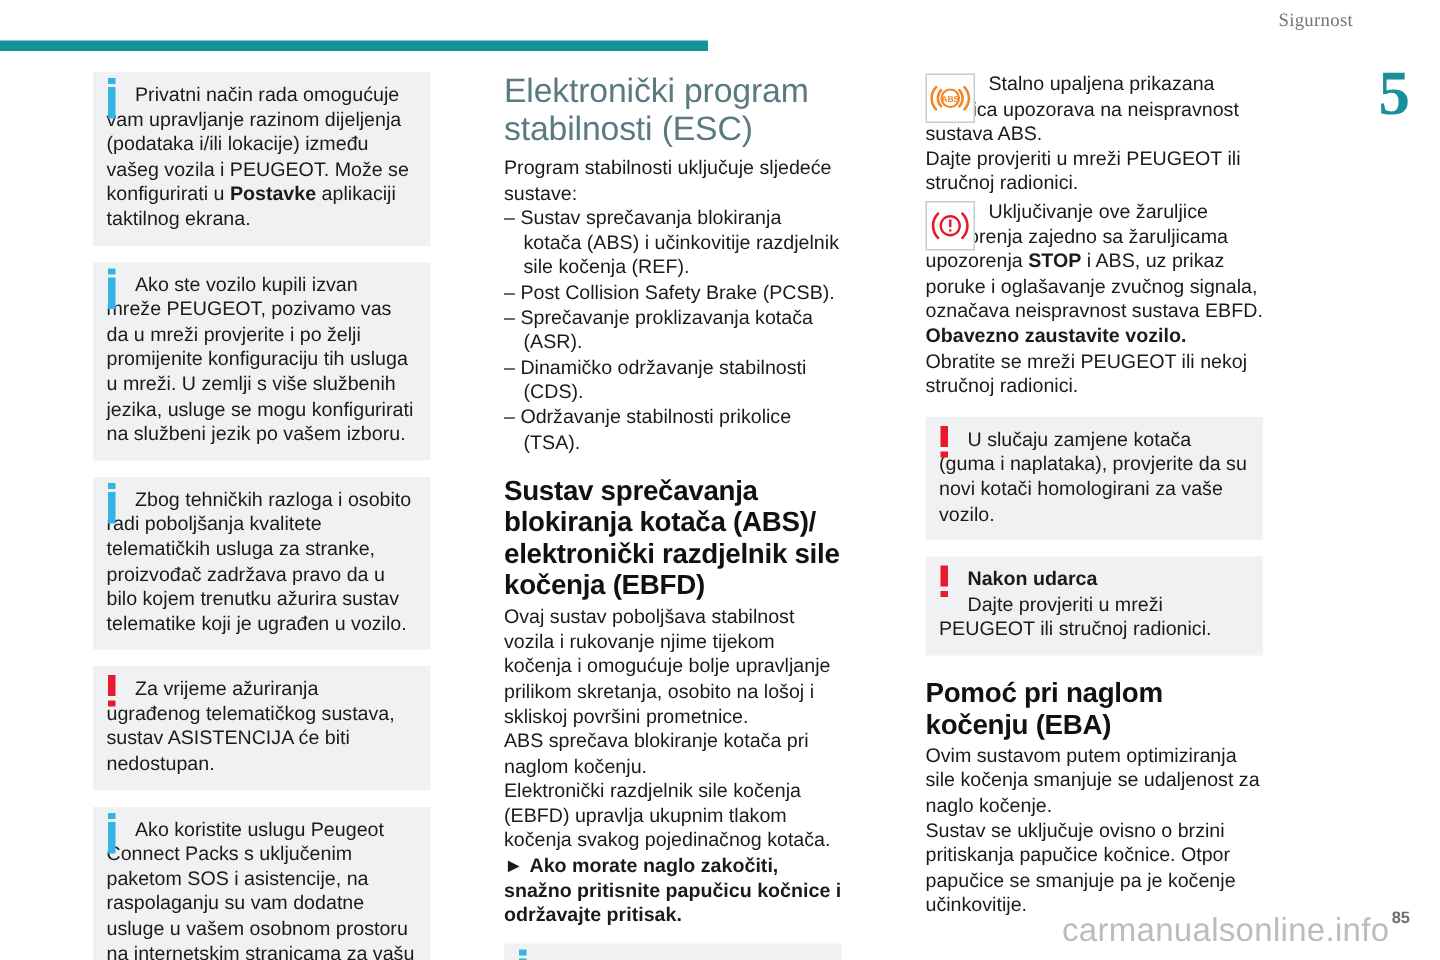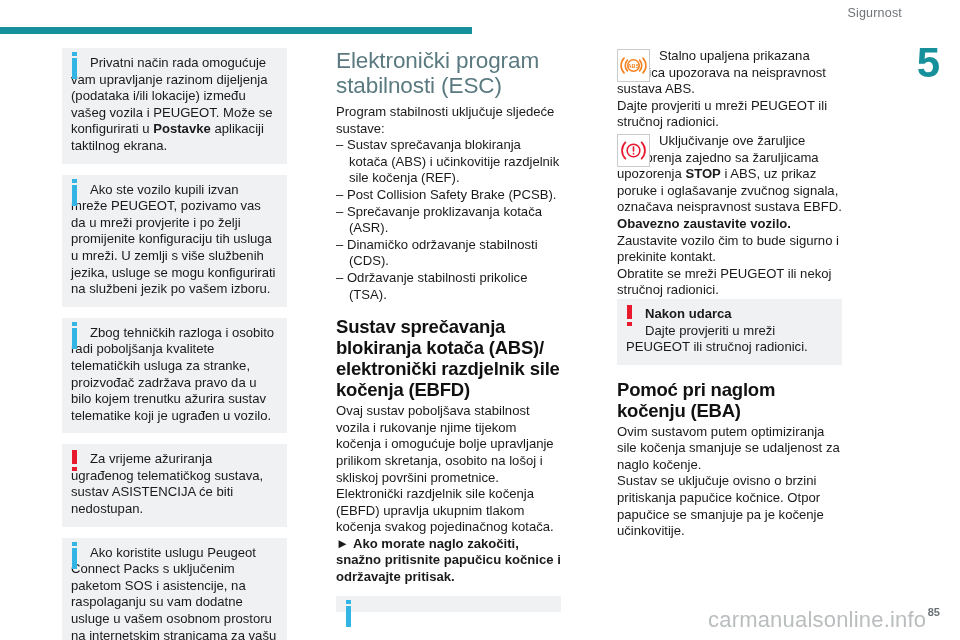--- a/index.html
+++ b/index.html
@@ -16,20 +16,21 @@
     overflow: hidden;
   }
 
   
   .page-header {
     position: absolute;
     top: 0;
     left: 0;
     width: 960px;
     height: 44px;
+    font-family: Liberation Serif, serif;
   }
   .header-title {
     position: absolute;
     right: 58px;
     top: 6px;
     font-size: 12.5px;
     color: #6f7477;
     letter-spacing: 0.2px;
   }
   .header-rule {
@@ -270,20 +271,21 @@
       <li>Sustav sprečavanja blokiranja kotača (ABS) i učinkovitije razdjelnik sile kočenja (REF).</li>
       <li>Post Collision Safety Brake (PCSB).</li>
       <li>Sprečavanje proklizavanja kotača (ASR).</li>
       <li>Dinamičko održavanje stabilnosti (CDS).</li>
       <li>Održavanje stabilnosti prikolice (TSA).</li>
     </ul>
 
     <h2 class="h2">Sustav sprečavanja blokiranja kotača (ABS)/ elektronički razdjelnik sile kočenja (EBFD)</h2>
 
     <p class="body-text">Ovaj sustav poboljšava stabilnost vozila i rukovanje njime tijekom kočenja i omogućuje bolje upravljanje prilikom skretanja, osobito na lošoj i skliskoj površini prometnice.</p>
+    <p class="body-text">ABS sprečava blokiranje kotača pri naglom kočenju.</p>
     <p class="body-text">Elektronički razdjelnik sile kočenja (EBFD) upravlja ukupnim tlakom kočenja svakog pojedinačnog kotača.</p>
 
     <p class="arrow-para"><span class="arrow">►</span><span>Ako morate naglo zakočiti, snažno pritisnite papučicu kočnice i održavajte pritisak.</span></p>
 
     <div class="callout" style="margin-top:10px;">
       <span class="icon-info"></span>
     </div>
 
   </div>
 
@@ -308,24 +310,27 @@
       <span class="tt-icon">
         <svg width="27" height="27" viewBox="0 0 40 40" aria-hidden="true">
           <path d="M8 8 A17 17 0 0 0 8 32" fill="none" stroke="#e8192c" stroke-width="2.6" stroke-linecap="round"></path>
           <path d="M32 8 A17 17 0 0 1 32 32" fill="none" stroke="#e8192c" stroke-width="2.6" stroke-linecap="round"></path>
           <circle cx="20" cy="20" r="9.4" fill="none" stroke="#e8192c" stroke-width="2.3"></circle>
           <rect x="18.8" y="13.6" width="2.4" height="8.2" rx="1" fill="#e8192c"></rect>
           <rect x="18.8" y="23.4" width="2.4" height="2.6" rx="1" fill="#e8192c"></rect>
         </svg>
       </span>
       <p class="tt-text"><span class="tt-pad"></span><span>Uključivanje ove žaruljice upozorenja zajedno sa žaruljicama upozorenja </span><span class="bold">STOP</span><span> i ABS, uz prikaz poruke i oglašavanje zvučnog signala, označava neispravnost sustava EBFD. </span><span class="bold">Obavezno zaustavite vozilo.</span></p>
-      <p class="tt-text">Zaustavite vozilo čim to bude sigurno i prekinite kontakt.</p>
       <p class="tt-text">Obratite se mreži PEUGEOT ili nekoj stručnoj radionici.</p>
     </div>
 
+    <div class="callout" style="margin-top:12px;">
+      <span class="icon-warn"></span>
+      <p class="cal-text"><span class="indent-pad"></span><span>U slučaju zamjene kotača (guma i naplataka), provjerite da su novi kotači homologirani za vaše vozilo.</span></p>
+    </div>
 
     <div class="callout">
       <span class="icon-warn"></span>
       <p class="cal-text"><span class="indent-pad"></span><span class="bold">Nakon udarca</span><br><span class="indent-pad"></span><span>Dajte provjeriti u mreži PEUGEOT ili stručnoj radionici.</span></p>
     </div>
 
     <h2 class="h2" style="margin-top:14px;">Pomoć pri naglom kočenju (EBA)</h2>
 
     <p class="body-text">Ovim sustavom putem optimiziranja sile kočenja smanjuje se udaljenost za naglo kočenje.</p>
     <p class="body-text">Sustav se uključuje ovisno o brzini pritiskanja papučice kočnice. Otpor papučice se smanjuje pa je kočenje učinkovitije.</p>

